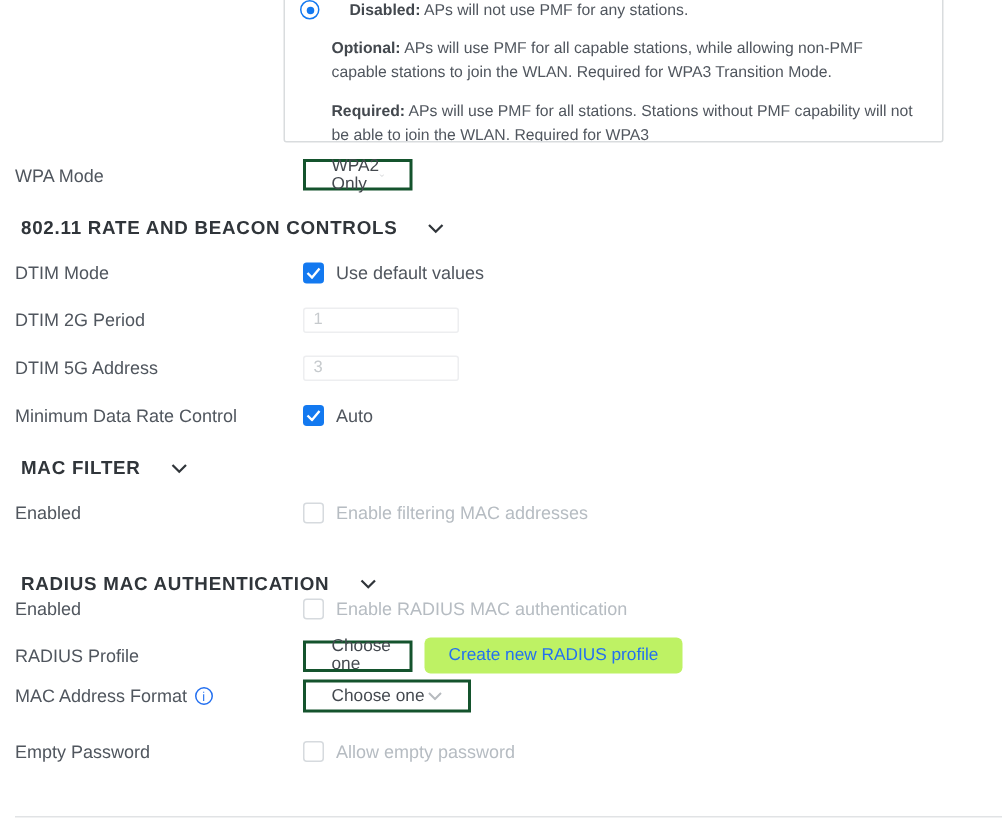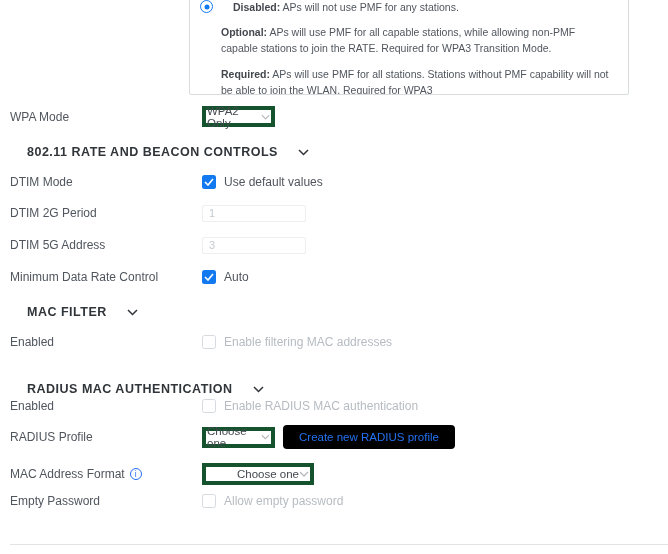--- a/index.html
+++ b/index.html
@@ -27,29 +27,29 @@
     transform:translate(-50%,-50%); border-radius:50%; background:#1379f0;
   }
   .pmf-text { font-size:10.5px; line-height:14px; color:#50565e; }
   .pmf-text b, .pmf-desc b { font-weight:700; color:#43484e; }
   .pmf-desc {
     margin-left:21px; margin-top:10px; font-size:10.5px; line-height:16px; color:#50565e;
   }
 
   
   .section-header {
-    position:absolute; left:27px; display:flex; align-items:center; gap:20px;
+    position:absolute; left:14px; display:flex; align-items:center; gap:20px;
     font-size:12.5px; font-weight:700; letter-spacing:.5px; color:#30353a;
   }
   .chev-dark { display:inline-flex; margin-top:1px; }
 
   
   .select {
-    display:flex; align-items:center; justify-content:flex-end;
-    border:4px solid #14532d; background:#fff; padding:0 1px;
+    display:flex; align-items:center; justify-content:space-between;
+    border:2px solid #14532d; background:#fff; padding:0 17px;
     font-size:11.5px; color:#44494f; cursor:pointer;
   }
   .select-sm { width:73px; height:21px; }
   .select-lg { width:112px; height:22px; }
 
   
   .checkbox {
     width:14px; height:14px; flex:none; border-radius:2.5px;
     display:flex; align-items:center; justify-content:center;
   }
@@ -61,21 +61,21 @@
   
   .text-input {
     width:104px; height:17px; border:1px solid #edeef0; border-radius:2px;
     background:#fff; color:#c6cacd; font-size:11px; padding:0 0 0 6px;
     font-family:"Liberation Sans", sans-serif; outline:none;
   }
 
   
   .soft-button {
     height:24px; margin-left:8px; padding:0 16px; border:none; border-radius:4px;
-    background:#000000; color:#2470f0; font-size:11.5px; cursor:pointer;
+    background:#bef264; color:#2470f0; font-size:11.5px; cursor:pointer;
     font-family:"Liberation Sans", sans-serif; display:flex; align-items:center;
   }
 
   .info-icon {
     display:inline-flex; align-items:center; justify-content:center;
     width:12px; height:12px; border:1px solid #2470f0; border-radius:50%;
     color:#2470f0; font-size:8.5px; font-style:normal; margin-left:5px;
     line-height:1; cursor:pointer;
   }
 
@@ -86,37 +86,37 @@
   #hdr-rate       { top:145px; }
   #row-dtim-mode  { top:174px; height:15px; }
   #row-dtim-2g    { top:204px; height:18px; }
   #row-dtim-5g    { top:236px; height:18px; }
   #row-min-rate   { top:269px; height:15px; }
   #hdr-macfilter  { top:305px; }
   #row-mf-enabled { top:334px; height:15px; }
   #hdr-radius     { top:370px;margin-top:12px; }
   #row-rad-enabled{ top:398px; height:15px; }
   #row-rad-profile{ top:425px; height:24px; }
-  #row-mac-format { top:463px; height:22px; }
+  #row-mac-format { top:453px; height:22px; }
   #row-empty-pw   { top:493px; height:15px; }
   #bottom-divider { top:544px; }
 </style>
 </head>
 <body>
 
 <div class="page">
 
   <div class="pmf-box">
     <div class="pmf-option-row">
       <span class="radio">
           <span class="dot"></span>
         </span>
       <span class="pmf-text"><b>Disabled:</b> <span>APs will not use PMF for any stations.</span></span>
     </div>
-    <div class="pmf-desc"><b>Optional:</b> <span>APs will use PMF for all capable stations, while allowing non-PMF capable stations to join the RATE. Required for WPA3 Transition Mode.</span></div>
+    <div class="pmf-desc"><b>Optional:</b> <span>APs will use PMF for all capable stations, while allowing non-PMF capable stations to join the WLAN. Required for WPA3 Transition Mode.</span></div>
     <div class="pmf-desc"><b>Required:</b> <span>APs will use PMF for all stations. Stations without PMF capability will not be able to join the WLAN. Required for WPA3</span></div>
   </div>
 
   <div class="row" id="row-wpa">
     <span class="label">WPA Mode</span>
     <div class="select select-sm">
       <span>WPA2 Only</span>
       <svg width="10" height="6" viewBox="0 0 10 6">
           <polyline points="1,1 5,5 9,1" fill="none" stroke="#b6babe" stroke-width="1.3"></polyline>
         </svg>

